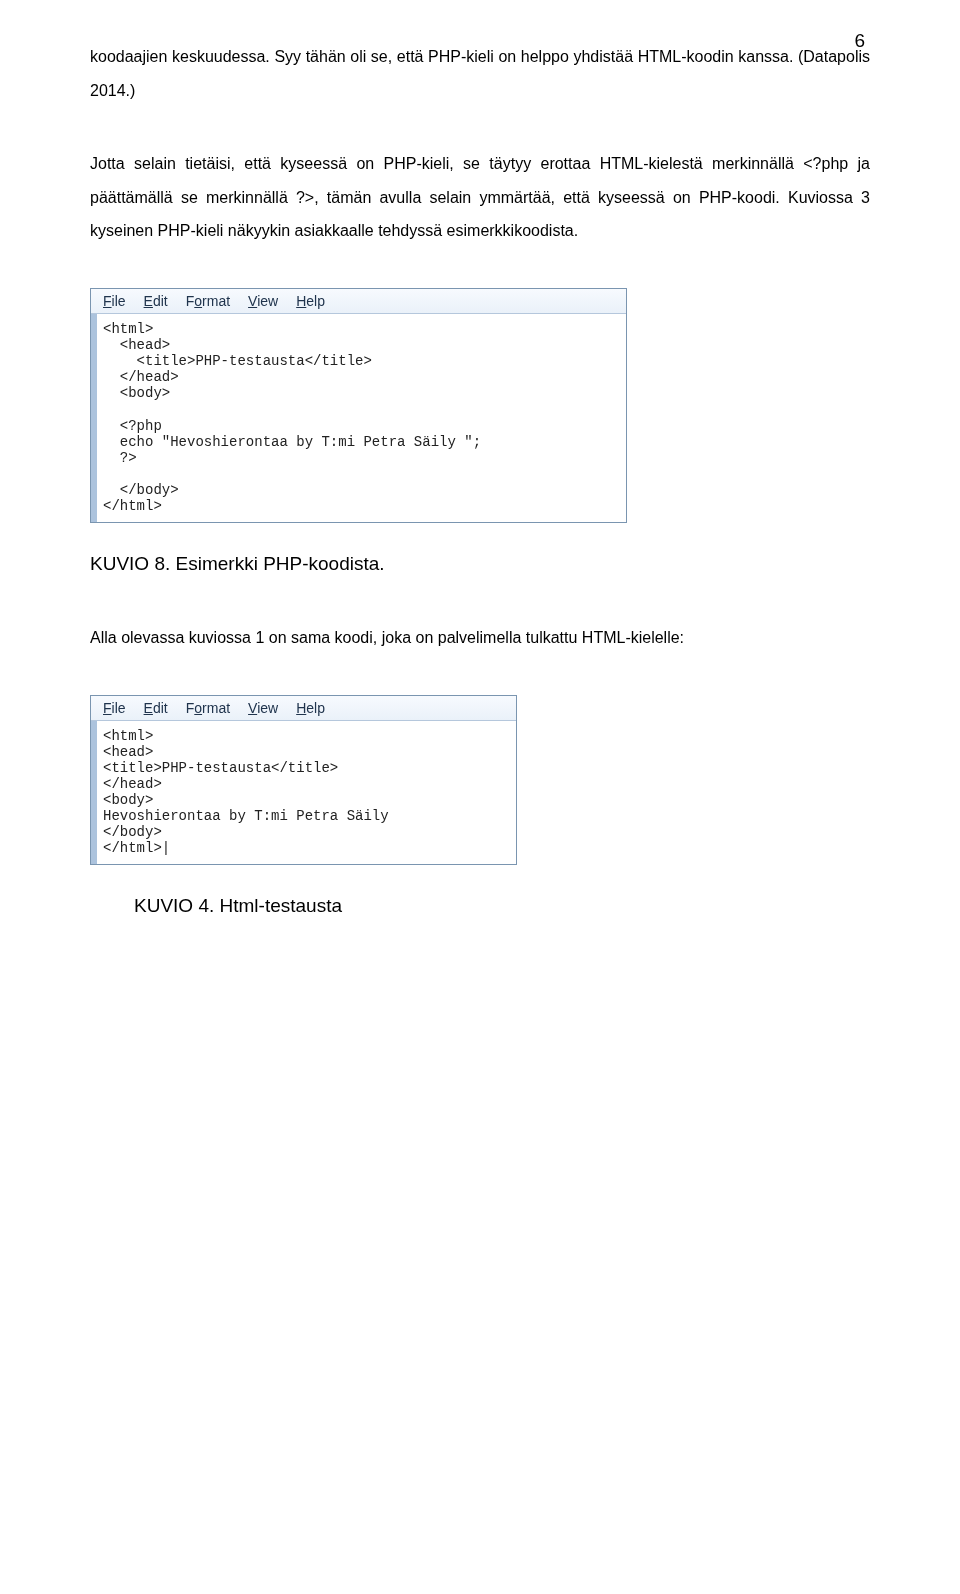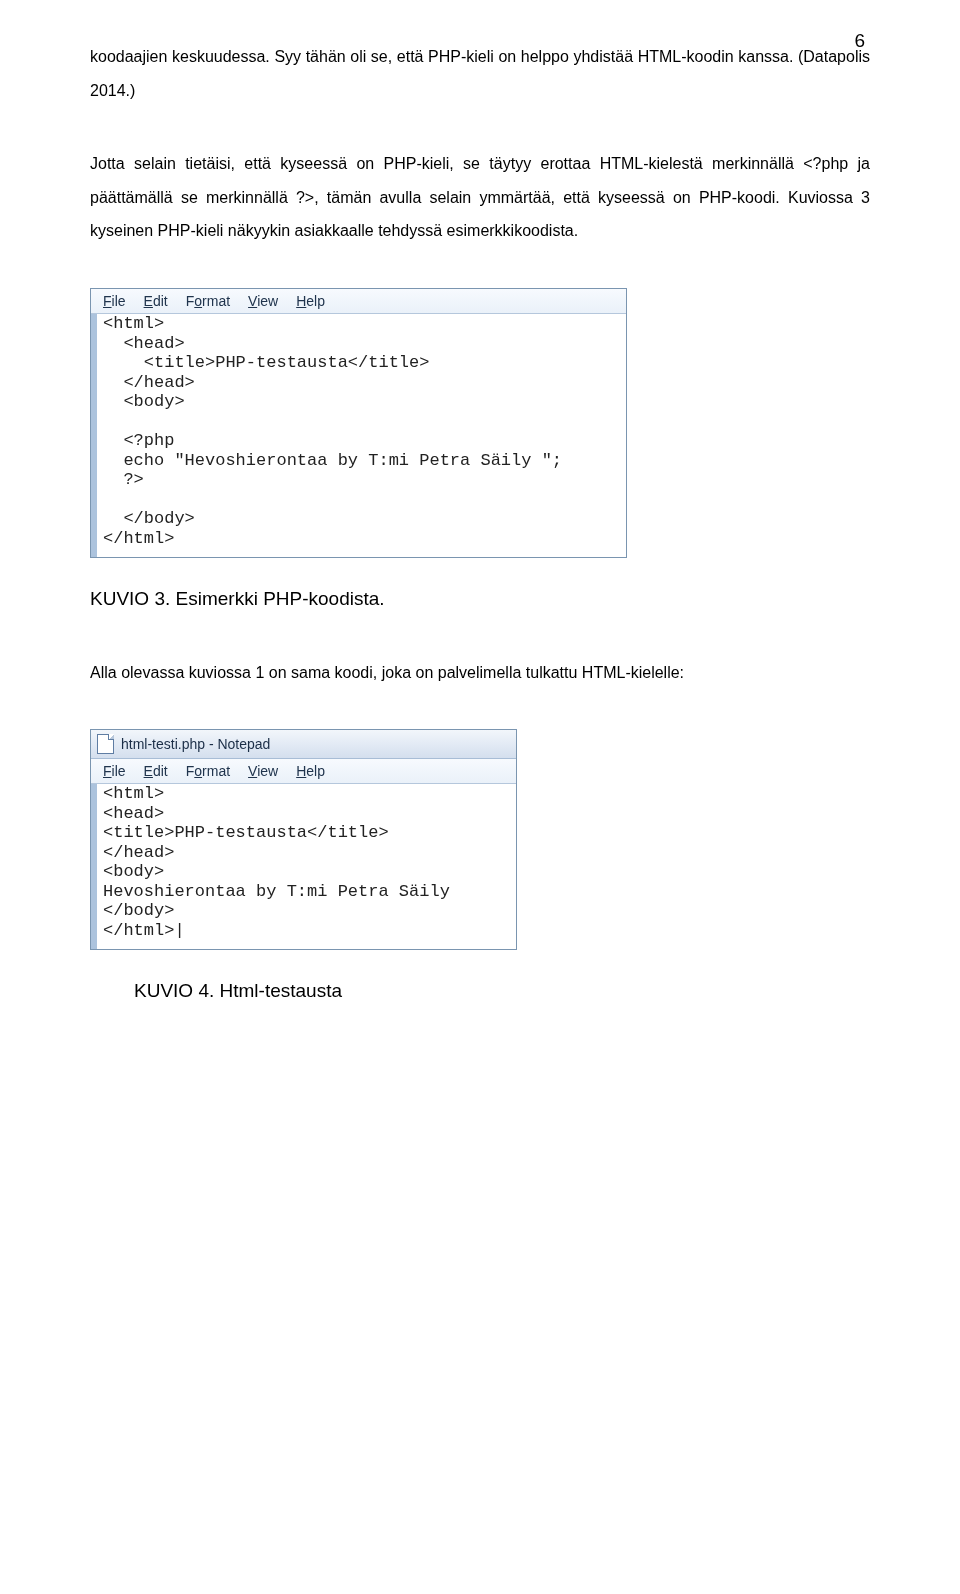--- a/index.html
+++ b/index.html
@@ -82,23 +82,23 @@
   }
   .editor {
     display: flex;
     background: #fff;
   }
   .bluebar {
     width: 6px;
     background: #acc3dd;
   }
   .code {
-    padding: 0 6px 8px 6px;
+    padding: 7px 6px 8px 6px;
     font-family: "Lucida Console","Courier New",monospace;
-    font-size: 17px;
+    font-size: 14px;
     line-height: 1.15;
     white-space: pre;
     color: #222;
   }
 </style>
 </head>
 <body>
 
 <div class="page">
   <div class="pagenum">6</div>
@@ -125,29 +125,25 @@
 
   &lt;?php
   echo "Hevoshierontaa by T:mi Petra Säily ";
   ?&gt;
 
   &lt;/body&gt;
 &lt;/html&gt;</div>
     </div>
   </div>
 
-  <div class="caption">KUVIO 3. Esimerkki PHP-koodista.</div>
+  <div class="caption">KUVIO 8. Esimerkki PHP-koodista.</div>
 
   <div class="paragraph">Alla olevassa kuviossa 1 on sama koodi, joka on palvelimella tulkattu HTML-kielelle:</div>
 
   <div class="notepad narrow">
-    <div class="titlebar">
-      <div class="file-icon"></div>
-      <div class="titletext">html-testi.php - Notepad</div>
-    </div>
     <div class="menubar">
       <span><u>F</u>ile</span>
       <span><u>E</u>dit</span>
       <span>F<u>o</u>rmat</span>
       <span><u>V</u>iew</span>
       <span><u>H</u>elp</span>
     </div>
     <div class="editor">
       <div class="bluebar"></div>
       <div class="code">&lt;html&gt;

